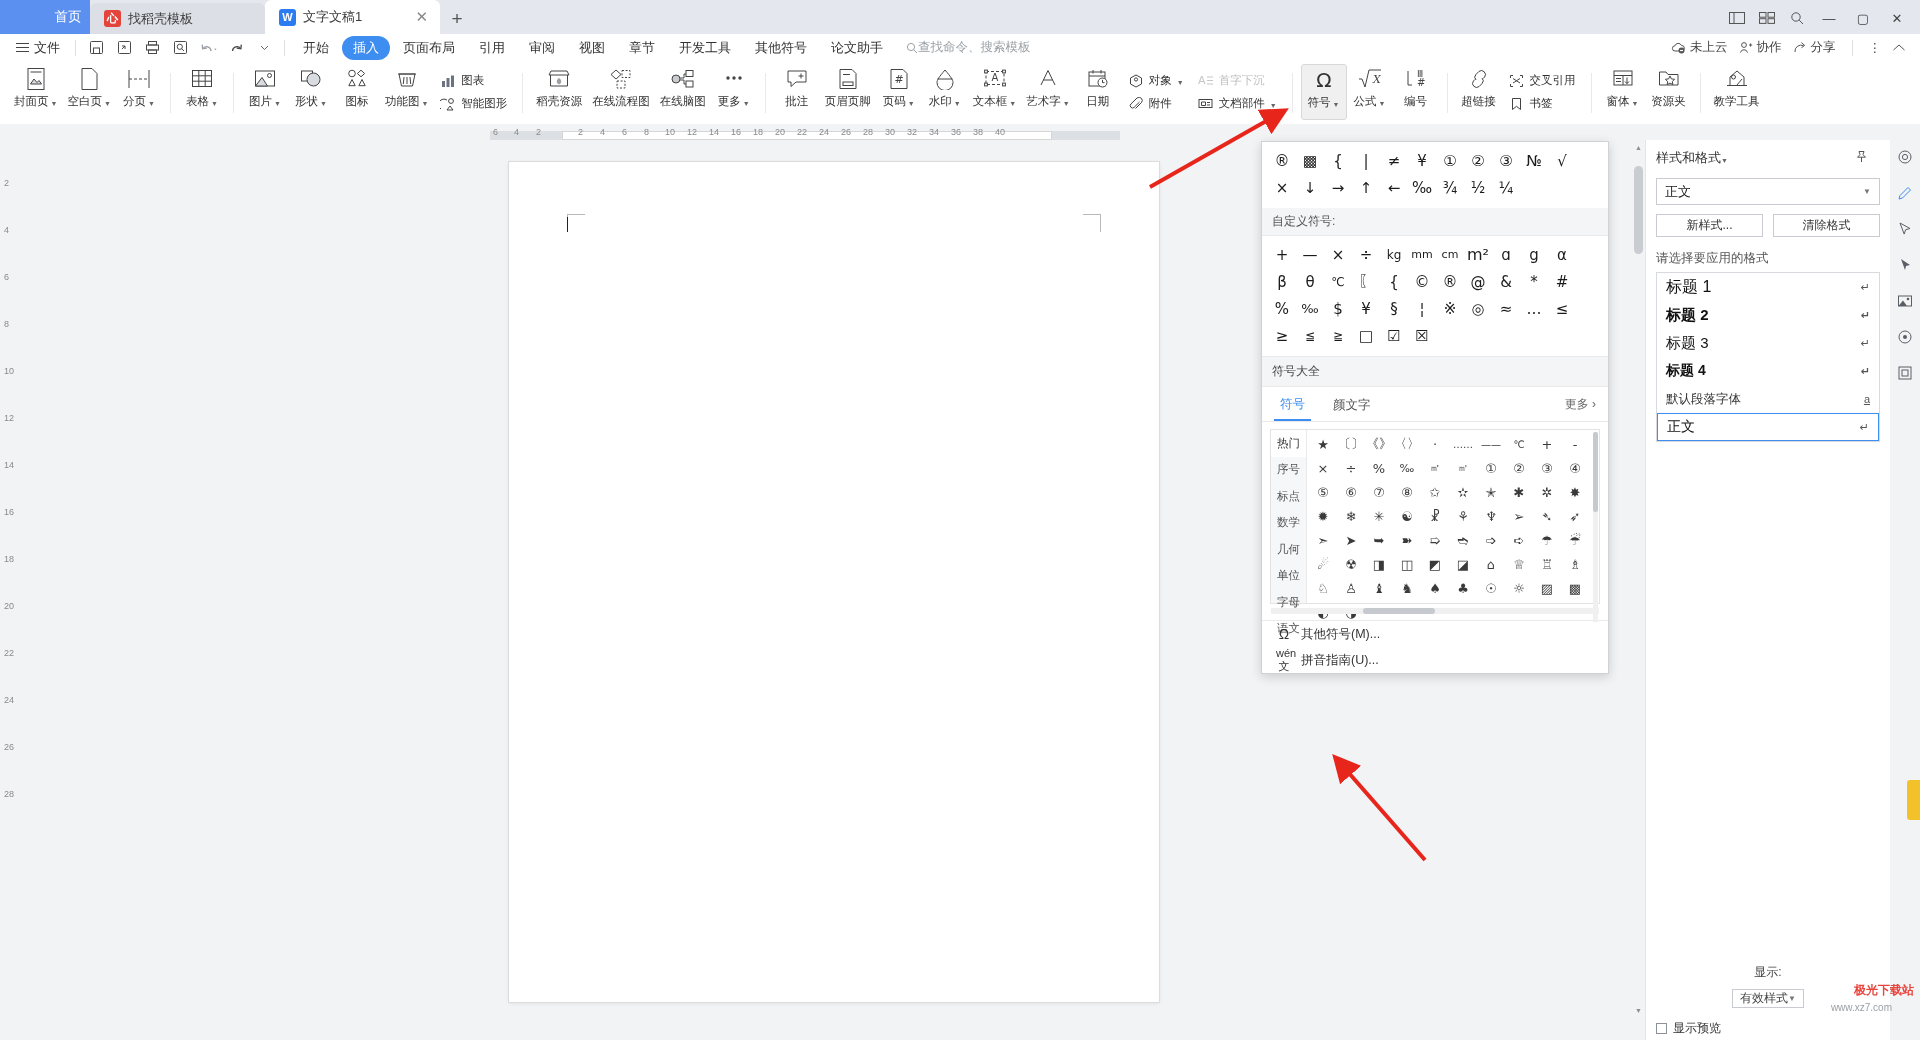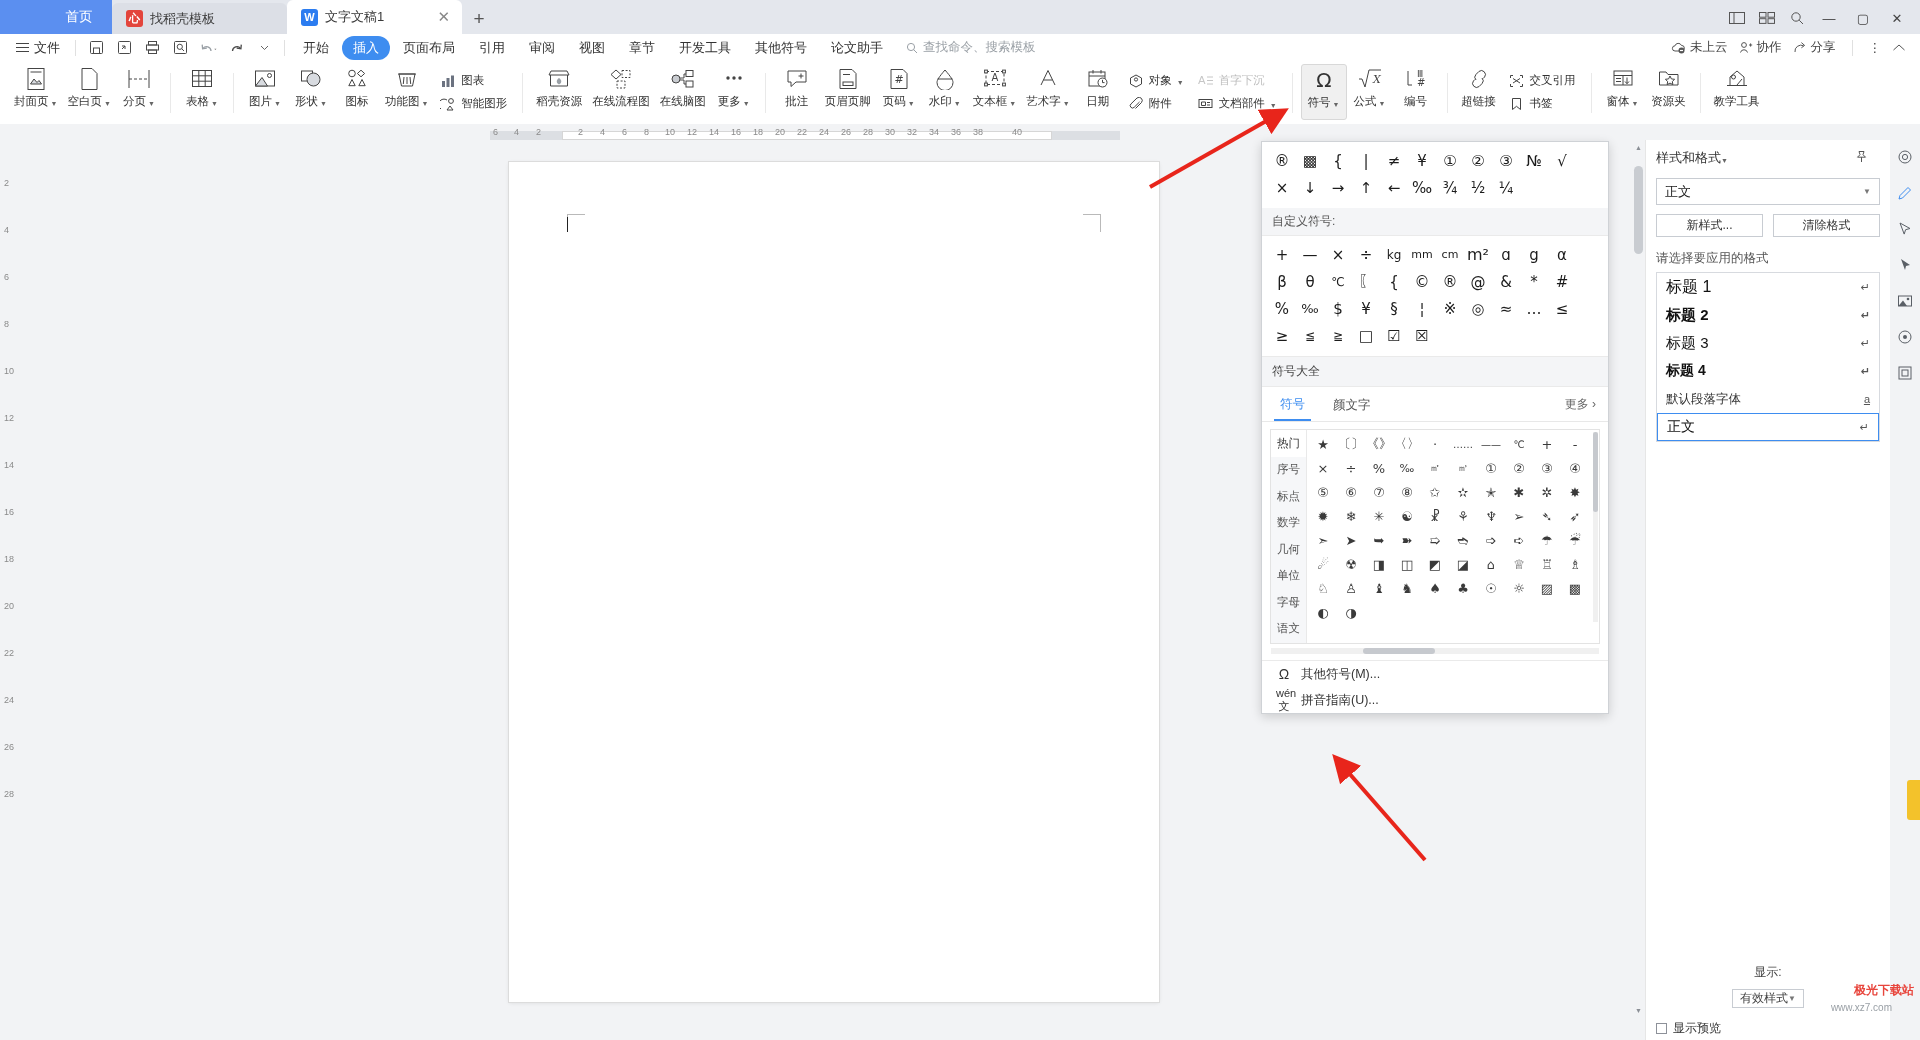--- a/index.html
+++ b/index.html
@@ -6,21 +6,21 @@
   html,body { width:1920px; height:1040px; overflow:hidden; }
   body {
     font-family: "Liberation Sans", "DejaVu Sans", sans-serif;
     font-size: 12px;
     color: #333;
     background:#f2f3f5;
   }
   
   .tabbar { height:34px; background:#e4e7ed; display:flex; align-items:flex-end; position:relative; }
   .home-tab {
-    width:112px; height:34px; background:#5b8ff0; color:#fff;
+    width:90px; height:34px; background:#5b8ff0; color:#fff;
     display:flex; align-items:center; justify-content:center; font-size:13.5px;padding-left:46px;
   }
   .doc-tab {
     height:31px; min-width:175px; display:flex; align-items:center; gap:7px;
     padding:0 12px 0 14px; font-size:13px; color:#3a3a3a; position:relative;
     border-top-left-radius:6px; border-top-right-radius:6px;
   }
   .doc-tab.inactive { background:#dcdfe6; }
   .doc-tab.active { background:#fff; height:34px; }
   .tab-ico { width:17px; height:17px; border-radius:3px; flex:0 0 auto;
@@ -36,21 +36,21 @@
 
   
   .menubar { height:28px; background:#fff; display:flex; align-items:center; padding:0 8px; gap:2px; border-bottom:1px solid #fff;text-align:right;}
   .mfile { display:flex; align-items:center; gap:5px; font-size:13px; padding:0 8px; }
   .hamb { display:inline-flex; flex-direction:column; gap:2.5px; }
   .hamb i { display:block; width:13px; height:1.6px; background:#444; }
   .qbtn { width:26px; height:22px; display:flex; align-items:center; justify-content:center; color:#4a4a4a; }
   .vsep { width:1px; height:16px; background:#e0e0e0; margin:0 5px; }
   .mi { font-size:13px; padding:3px 11px; border-radius:12px; color:#333; white-space:nowrap; }
   .mi.active { background:#3e8df0; color:#fff; }
-  .searchbox { display:flex; align-items:center; gap:5px; margin-left:10px; color:#9aa0a6; font-size:12.5px;}
+  .searchbox { display:flex; align-items:center; margin-left:10px; color:#9aa0a6; font-size:12.5px;}
   .menubar-right { margin-left:auto; display:flex; align-items:center; gap:11px; font-size:12.5px; color:#444; padding-right:6px;}
   .mr-item { display:flex; align-items:center; gap:4px; }
 
   
   .ribbon { height:62px; background:#fff; display:flex; align-items:center; padding:0 4px; position:relative; }
   .rgroup { display:flex; align-items:flex-start; height:58px; padding:0 5px; }
   .rsep { width:1px; height:40px; background:#e9e9e9; align-self:center; margin:0 3px;}
   .ritem { width:auto; min-width:46px; padding:2px 5px 0; display:flex; flex-direction:column;
     align-items:center; justify-content:flex-start; gap:2px; height:56px; border-radius:3px;}
   .ritem.sel { background:#f0f0f0; border:1px solid #d8d8d8; }
@@ -92,21 +92,21 @@
     border:1px solid #cfd2d6; box-shadow:0 3px 10px rgba(0,0,0,.16); z-index:40; }
   .sp-head { background:#f4f5f7; font-size:12px; color:#555; padding:5px 10px; border-bottom:1px solid #eaeaea;}
   .sym-grid { display:flex; flex-wrap:wrap; padding:5px 6px 7px; }
   .sym-grid .cell { width:28px; height:27px; display:flex; align-items:center; justify-content:center;
     font-size:15px; color:#1c1c1c; font-family:"DejaVu Sans", sans-serif; }
   .sp-sub { background:#f4f5f7; font-size:12px; color:#444; padding:6px 10px; border-top:1px solid #eaeaea; border-bottom:1px solid #eaeaea;}
   .tabs2 { display:flex; align-items:center; padding:6px 12px 0; border-bottom:1px solid #e8e8e8; }
   .t2 { font-size:12.5px; color:#555; padding:3px 6px 6px; margin-right:16px; }
   .t2.on { color:#3e8df0; border-bottom:2px solid #3e8df0; }
   .more2 { margin-left:auto; font-size:12px; color:#666; padding-bottom:6px;}
-  .symbody { display:flex; height:215px; margin:7px 8px 4px; border:1px solid #e3e3e3; }
+  .symbody { display:flex; height:175px; margin:7px 8px 4px; border:1px solid #e3e3e3; }
   .symcats { width:36px; background:#f6f7f9; border-right:1px solid #e9e9e9; }
   .symcat { height:26.5px; display:flex; align-items:center; justify-content:center; font-size:11.5px; color:#555; }
   .symcat.on { background:#fff; color:#333; }
   .symcells { flex:1; display:flex; flex-wrap:wrap; align-content:flex-start; padding:2px 0 0 2px; position:relative;}
   .symcells .sc { width:28px; height:24px; display:flex; align-items:center; justify-content:center;
     font-size:13px; color:#3a3a3a; font-family:"DejaVu Sans", sans-serif;}
   .symscroll { position:absolute; right:1px; top:2px; width:5px; height:190px; background:#f0f0f0;}
   .symscroll b { position:absolute; top:0; width:5px; height:80px; background:#c6c9ce; border-radius:3px; display:block;}
   .hscroll { margin:0 9px 6px; height:6px; background:#f0f0f0; position:relative;}
   .hscroll b { position:absolute; left:28%; width:22%; height:6px; background:#c6c9ce; display:block; border-radius:3px;}
@@ -781,21 +781,21 @@
     <span class="ruler-num" style="left:285px;">20</span>
     <span class="ruler-num" style="left:307px;">22</span>
     <span class="ruler-num" style="left:329px;">24</span>
     <span class="ruler-num" style="left:351px;">26</span>
     <span class="ruler-num" style="left:373px;">28</span>
     <span class="ruler-num" style="left:395px;">30</span>
     <span class="ruler-num" style="left:417px;">32</span>
     <span class="ruler-num" style="left:439px;">34</span>
     <span class="ruler-num" style="left:461px;">36</span>
     <span class="ruler-num" style="left:483px;">38</span>
-    <span class="ruler-num" style="left:522px;">40</span>
+    <span class="ruler-num" style="left:505px;">40</span>
   </div>
 </div>
 
 <div class="main">
 
   <div class="ruler-v">
     <span class="vn" style="top:38px;">2</span>
     <span class="vn" style="top:85px;">4</span>
     <span class="vn" style="top:132px;">6</span>
     <span class="vn" style="top:179px;">8</span>

